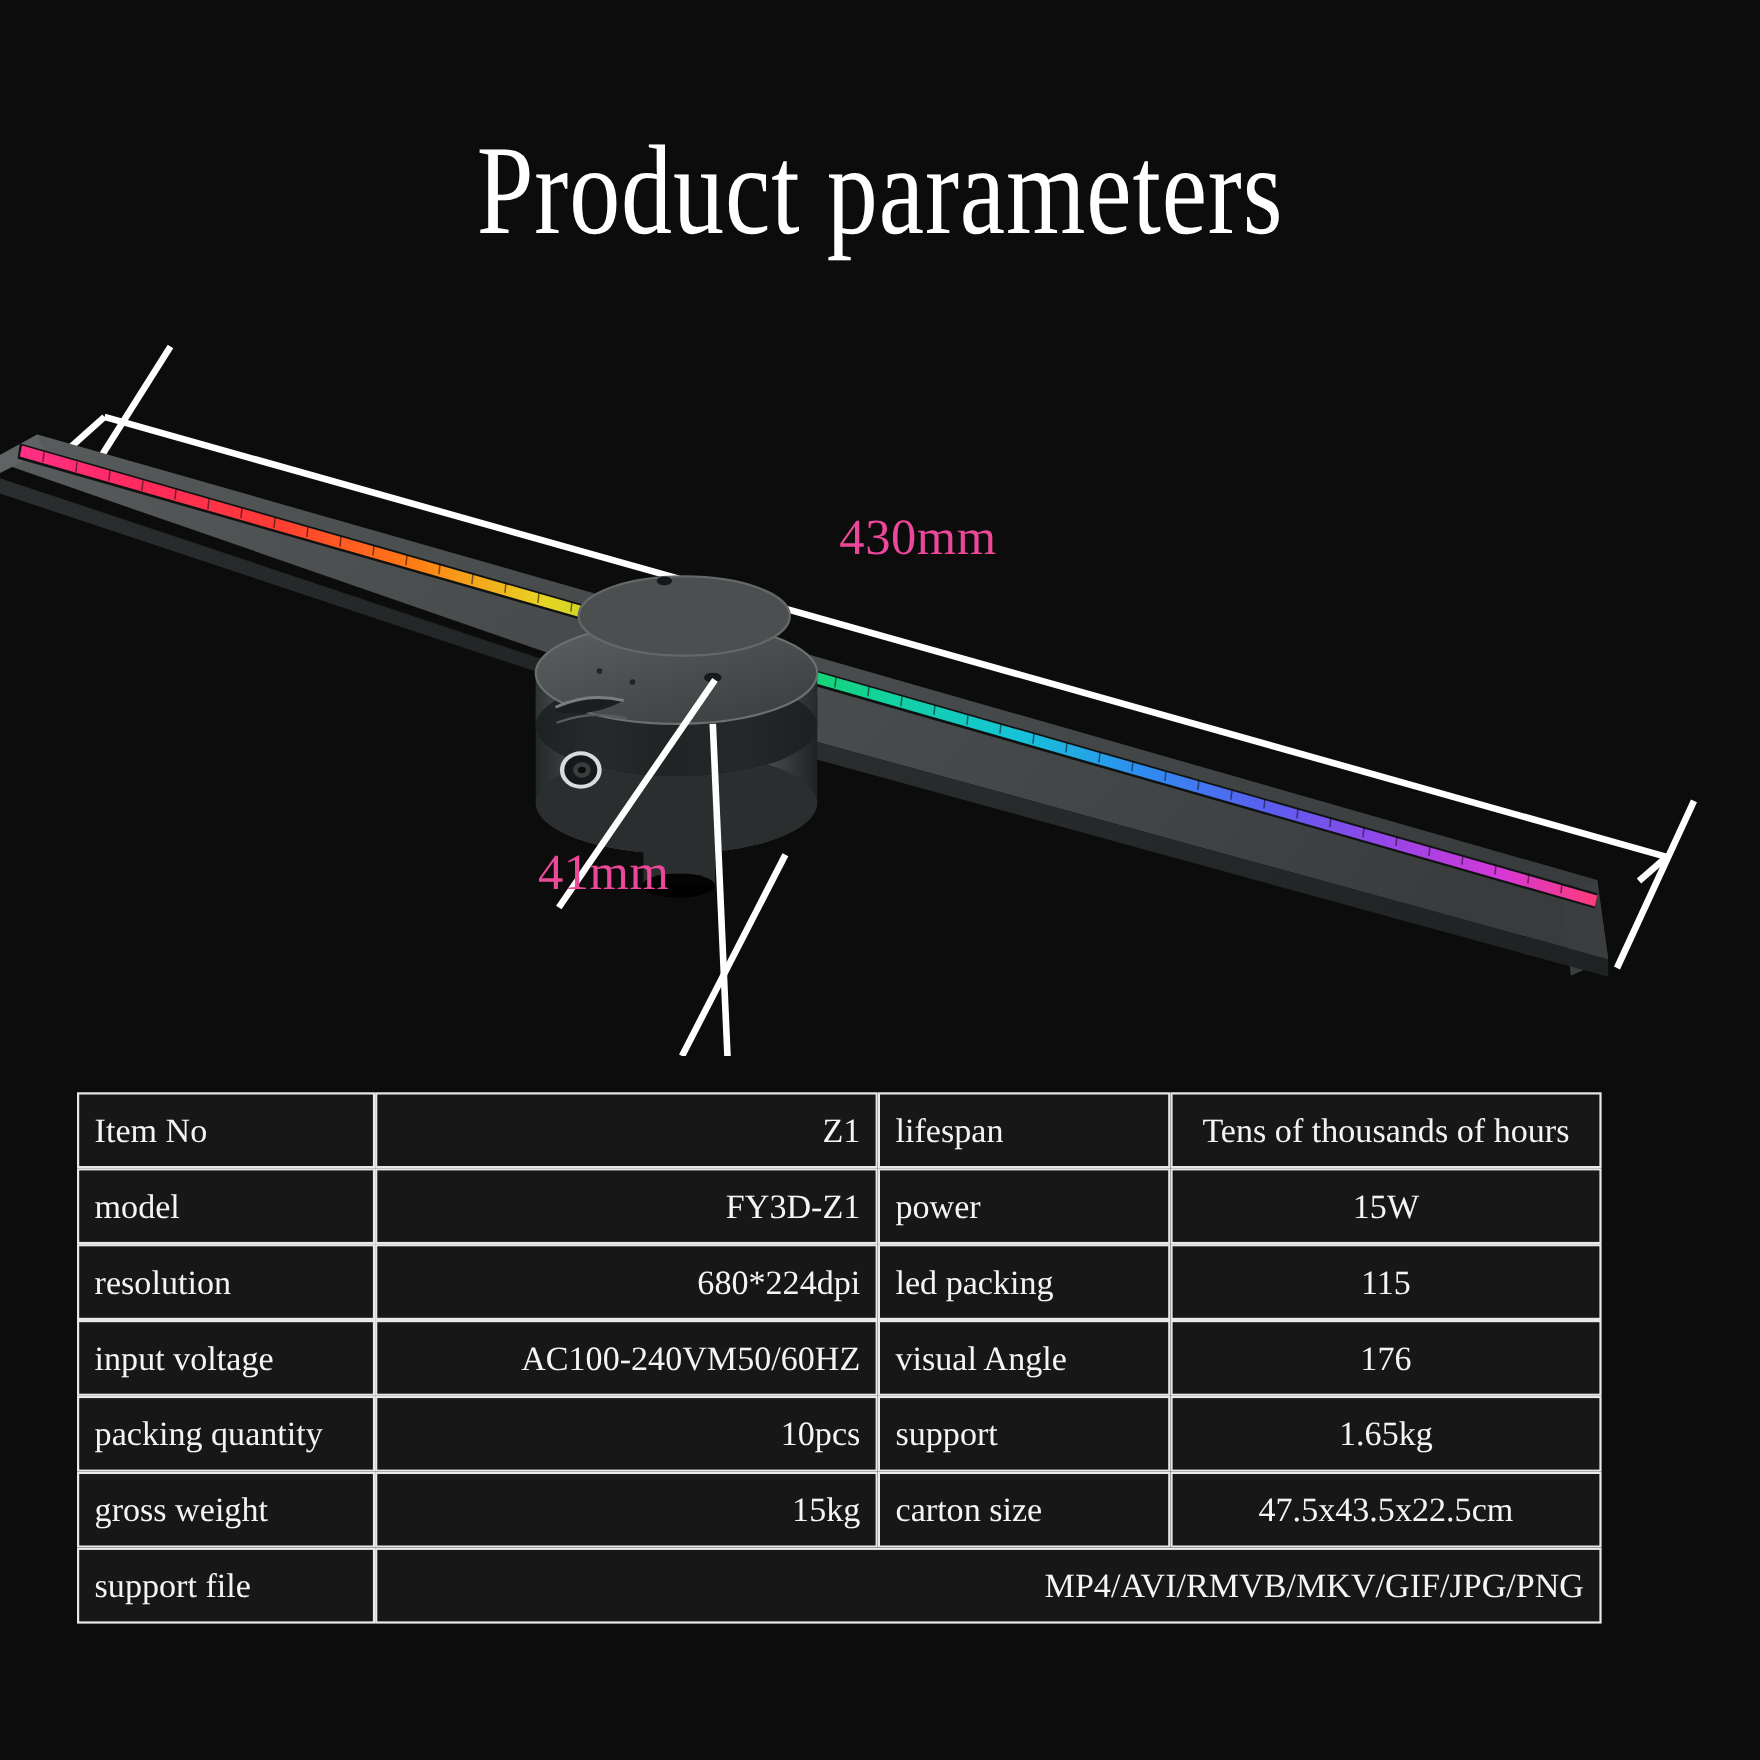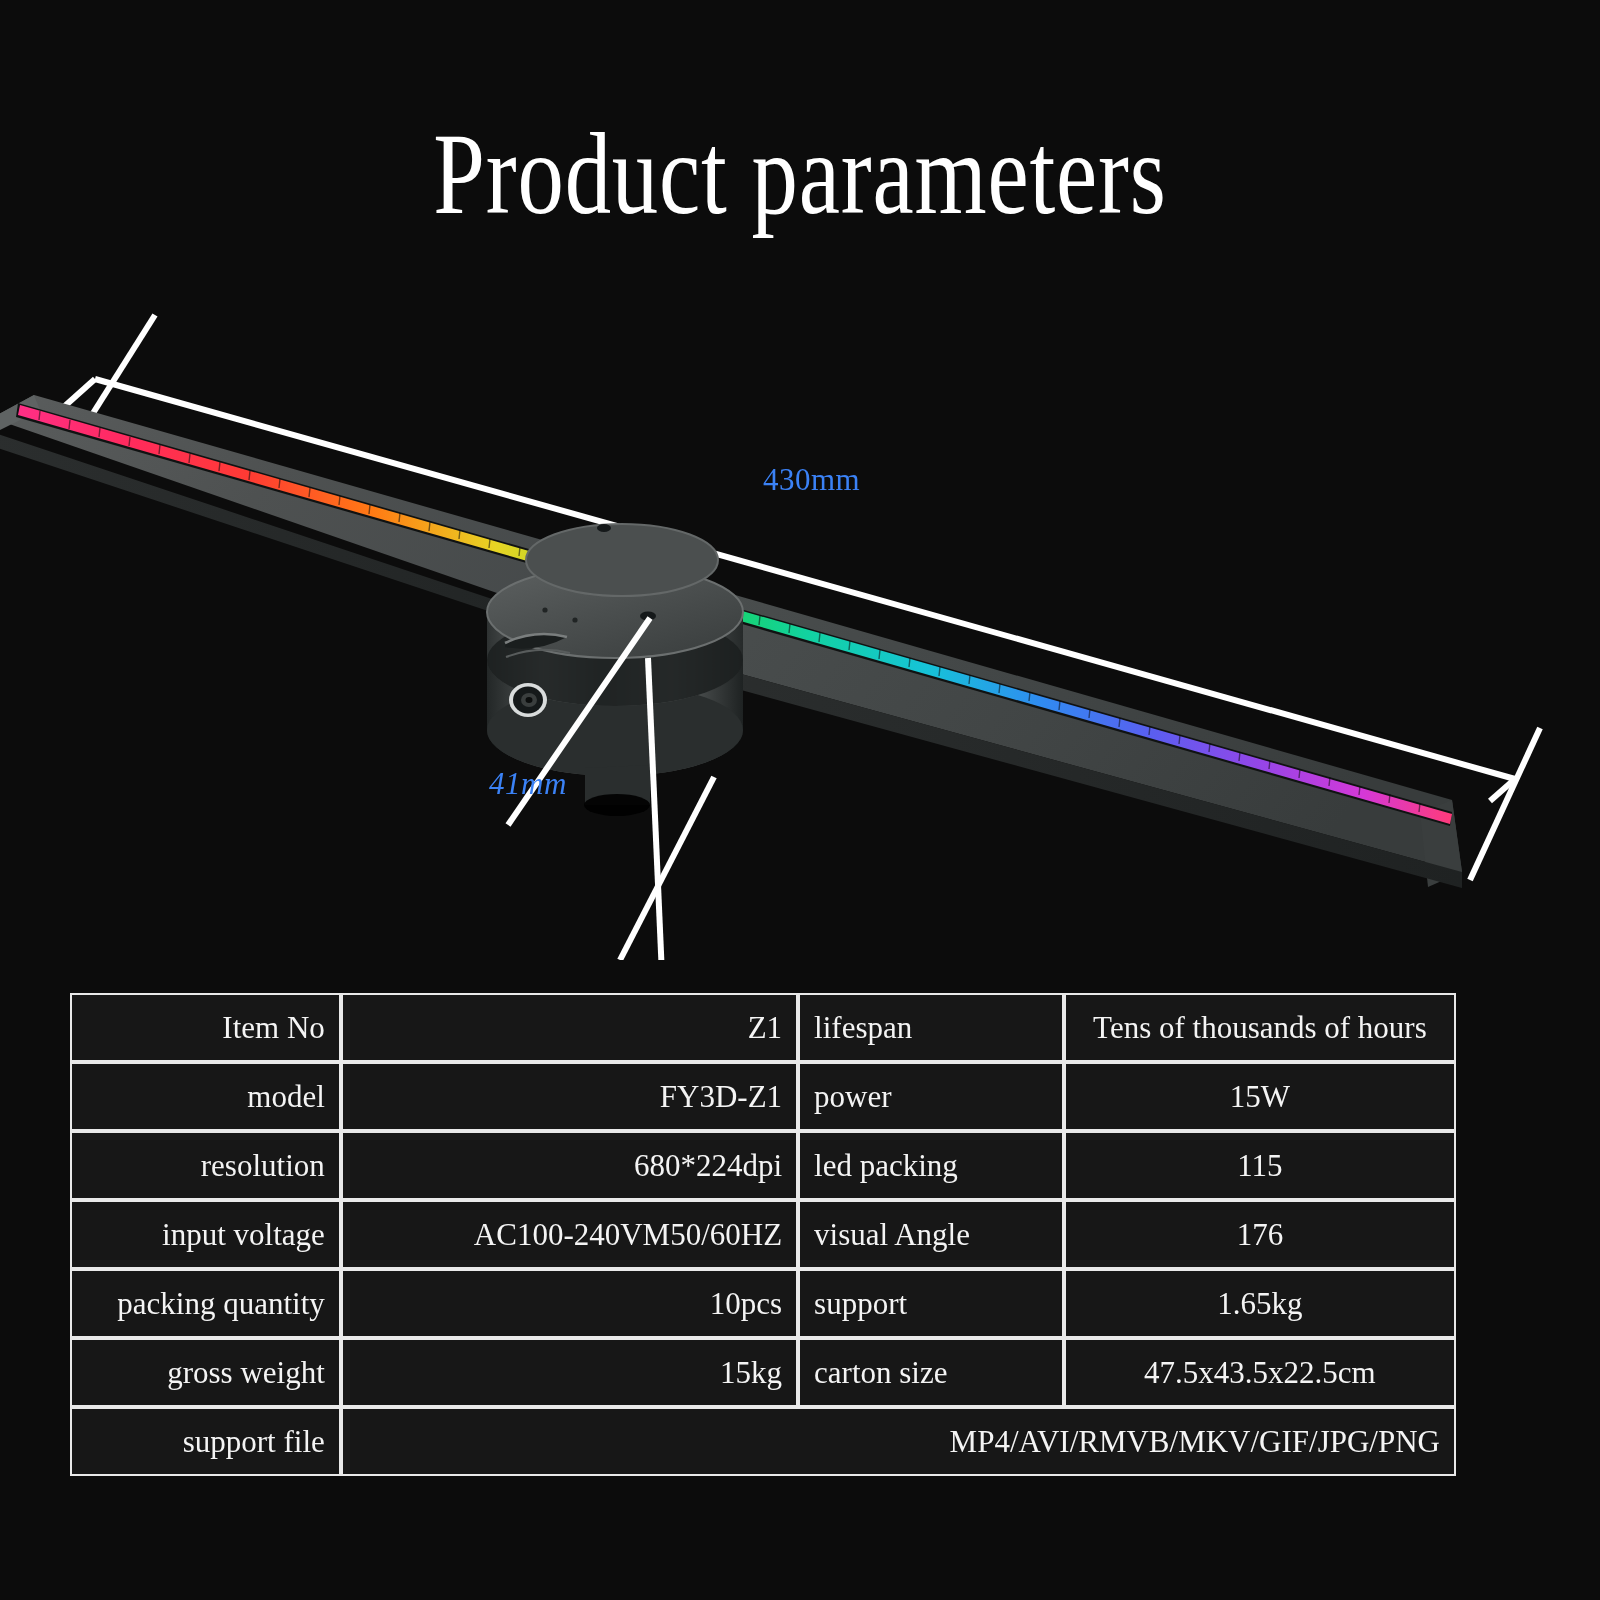--- a/index.html
+++ b/index.html
@@ -27,27 +27,27 @@
     font-weight:400;
   }
 
   
   #stage{position:absolute;left:0;top:260px;width:1600px;height:700px;}
   #stage svg{display:block;}
 
   
   .dimlabel{
     position:absolute;
-    font-size:31px;
-    color:#3b82f6;
+    font-size:46px;
+    color:#ec4899;
     white-space:nowrap;
     letter-spacing:.5px;
   }
   #lbl-430{left:763px;top:462px;}
-  #lbl-41{left:489px;top:766px;font-style:italic;}
+  #lbl-41{left:489px;top:766px;}
 
   
   #spec{
     position:absolute;
     left:70px;top:993px;
     width:1386px;
     border-collapse:separate;
     border-spacing:0;
     table-layout:fixed;
   }
@@ -55,21 +55,21 @@
     background:#171717;
     border:2px solid #e9e9e9;
     height:65px;
     font-size:31px;
     color:#f4f4f4;
     padding:0 14px;
     vertical-align:middle;
     overflow:hidden;
     white-space:nowrap;
   }
-  td.k{text-align:right;}
+  td.k{text-align:left;}
   td.v{text-align:right;}
   td.kr{text-align:left;}
   td.vr{text-align:center;}
   col.c1{width:270px;}
   col.c2{width:456px;}
   col.c3{width:265px;}
   col.c4{width:391px;}
 </style>
 </head>
 <body>

